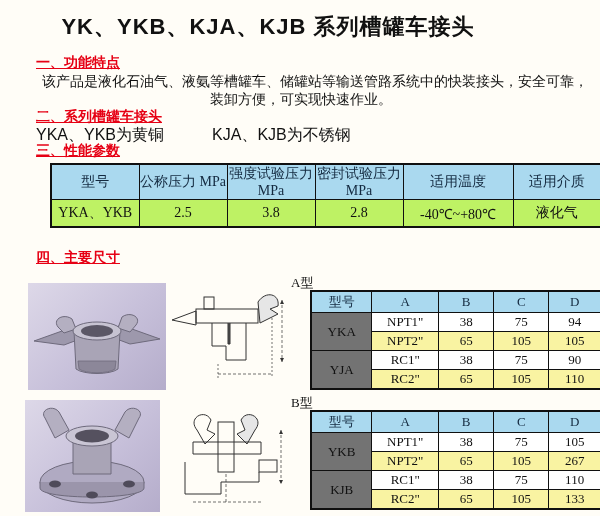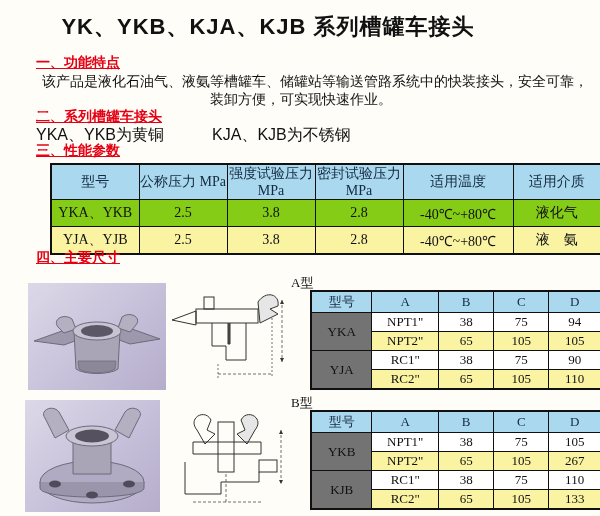--- a/index.html
+++ b/index.html
@@ -34,21 +34,21 @@
   table{border-collapse:collapse;margin-left:20px;}
   .perf-table{
     position:absolute;top:163px;left:30px;width:552px;
     font-family:"Liberation Serif", serif;font-size:14px;
     border:2px solid #101010;
   }
   .perf-table th,.perf-table td{
     border:1px solid #101010;text-align:center;padding:0;
   }
   .perf-table th{height:26px;background:#aad9ef;font-weight:normal;color:#13293f;}
-  .perf-table td{height:26px;background:#84cc16;color:#111;}
+  .perf-table td{height:26px;background:#bef264;color:#111;}
   .perf-table tr.row-yellow td{background:#f9f3a2;}
   
   .dim-label{
     position:absolute;left:291px;margin:0;
     font-family:"Liberation Serif", serif;font-size:13px;color:#111;font-weight:normal;text-align:right;
   }
   #dim-label-a{top:274px}
   #dim-label-b{top:394px}
   .dim-table{
     position:absolute;left:290px;width:292px;
@@ -107,28 +107,20 @@
     <th>适用介质</th>
   </tr>
   <tr>
     <td>YKA、YKB</td>
     <td>2.5</td>
     <td>3.8</td>
     <td>2.8</td>
     <td>-40℃~+80℃</td>
     <td>液化气</td>
   </tr>
-  <tr class="row-yellow">
-    <td>YJA、YJB</td>
-    <td>2.5</td>
-    <td>3.8</td>
-    <td>2.8</td>
-    <td>-40℃~+80℃</td>
-    <td>液　氨</td>
-  </tr>
 </tbody>
   </table>
 
 <h2 class="sec-heading" id="sec4-heading">四、主要尺寸</h2>
 
 <div class="photo" id="photo-a">
   <svg width="138" height="107" viewBox="0 0 138 107">
 
     <path d="M6,58 L34,48 L48,44 L52,56 L36,62 Z" fill="#9d98ac" stroke="#6e6a7c" stroke-width="1"></path>
     <path d="M30,44 C24,36 36,30 44,36 L48,46 L36,50 Z" fill="#b4afc1" stroke="#6e6a7c" stroke-width="1"></path>

